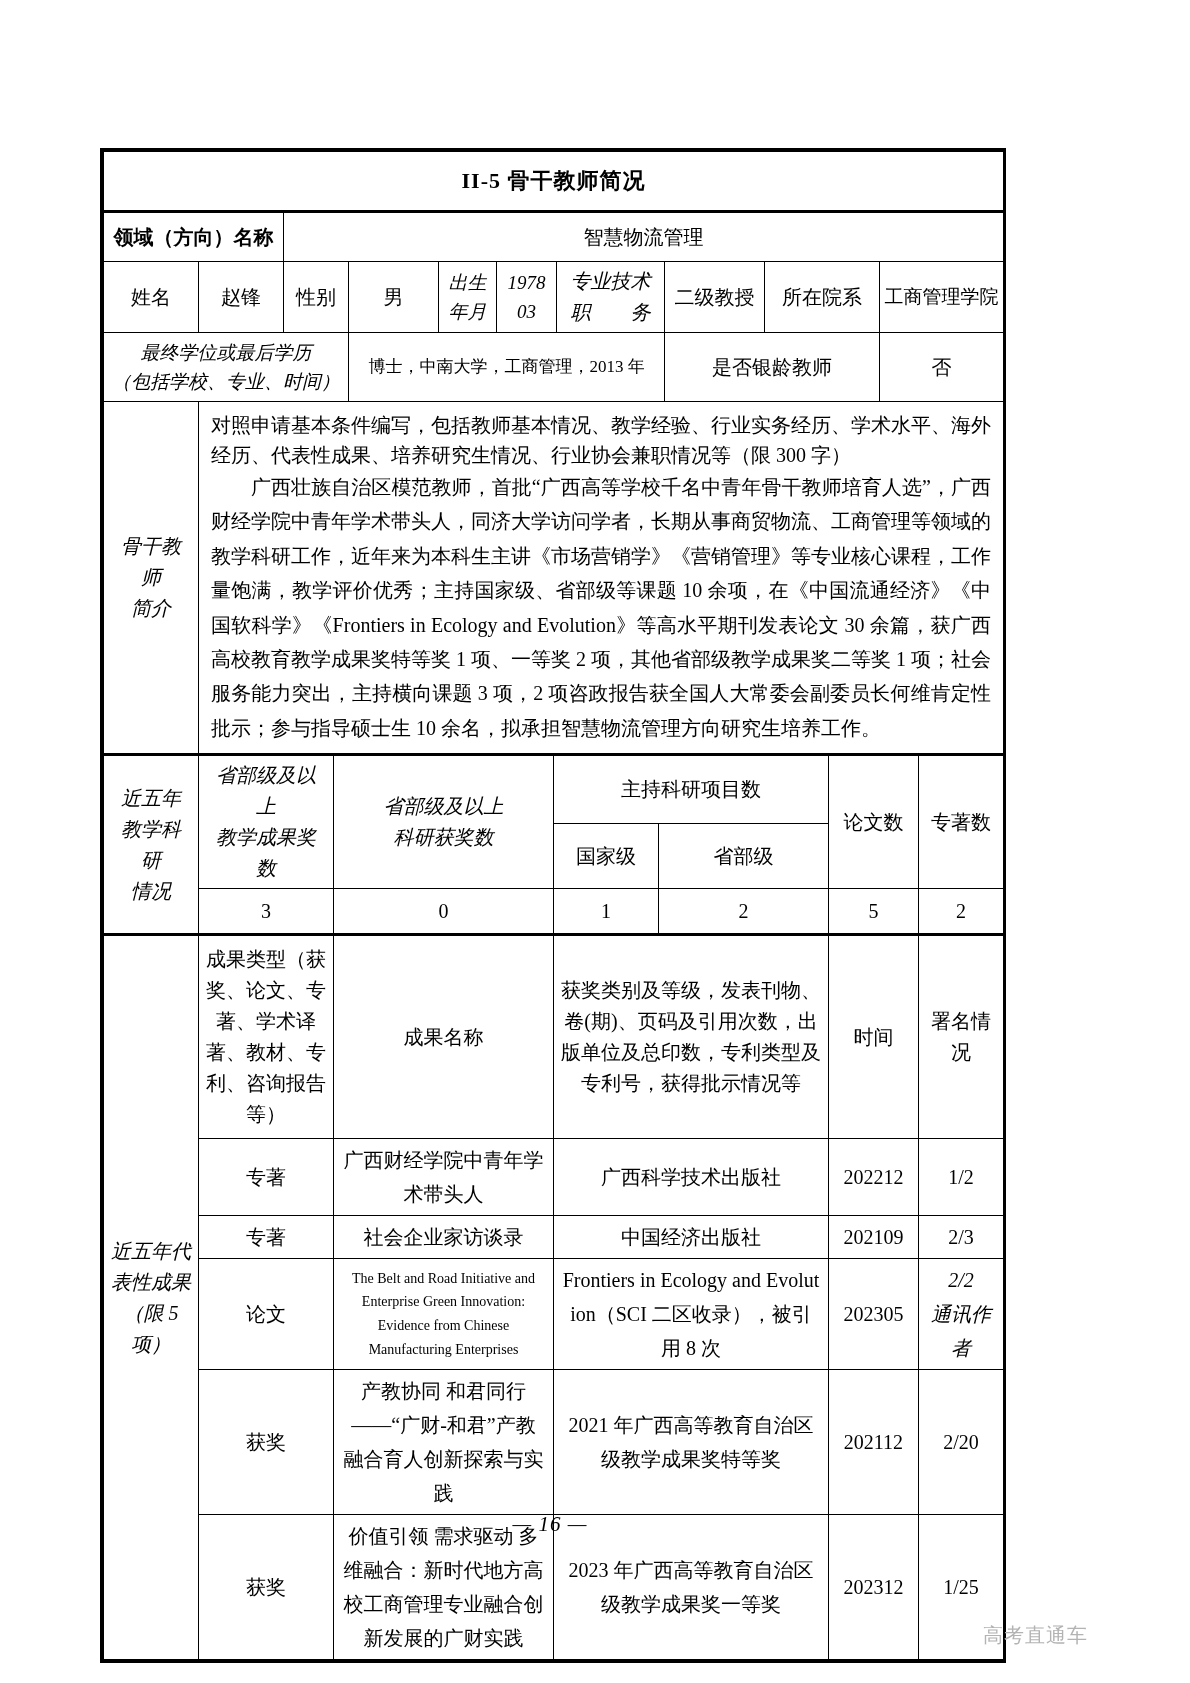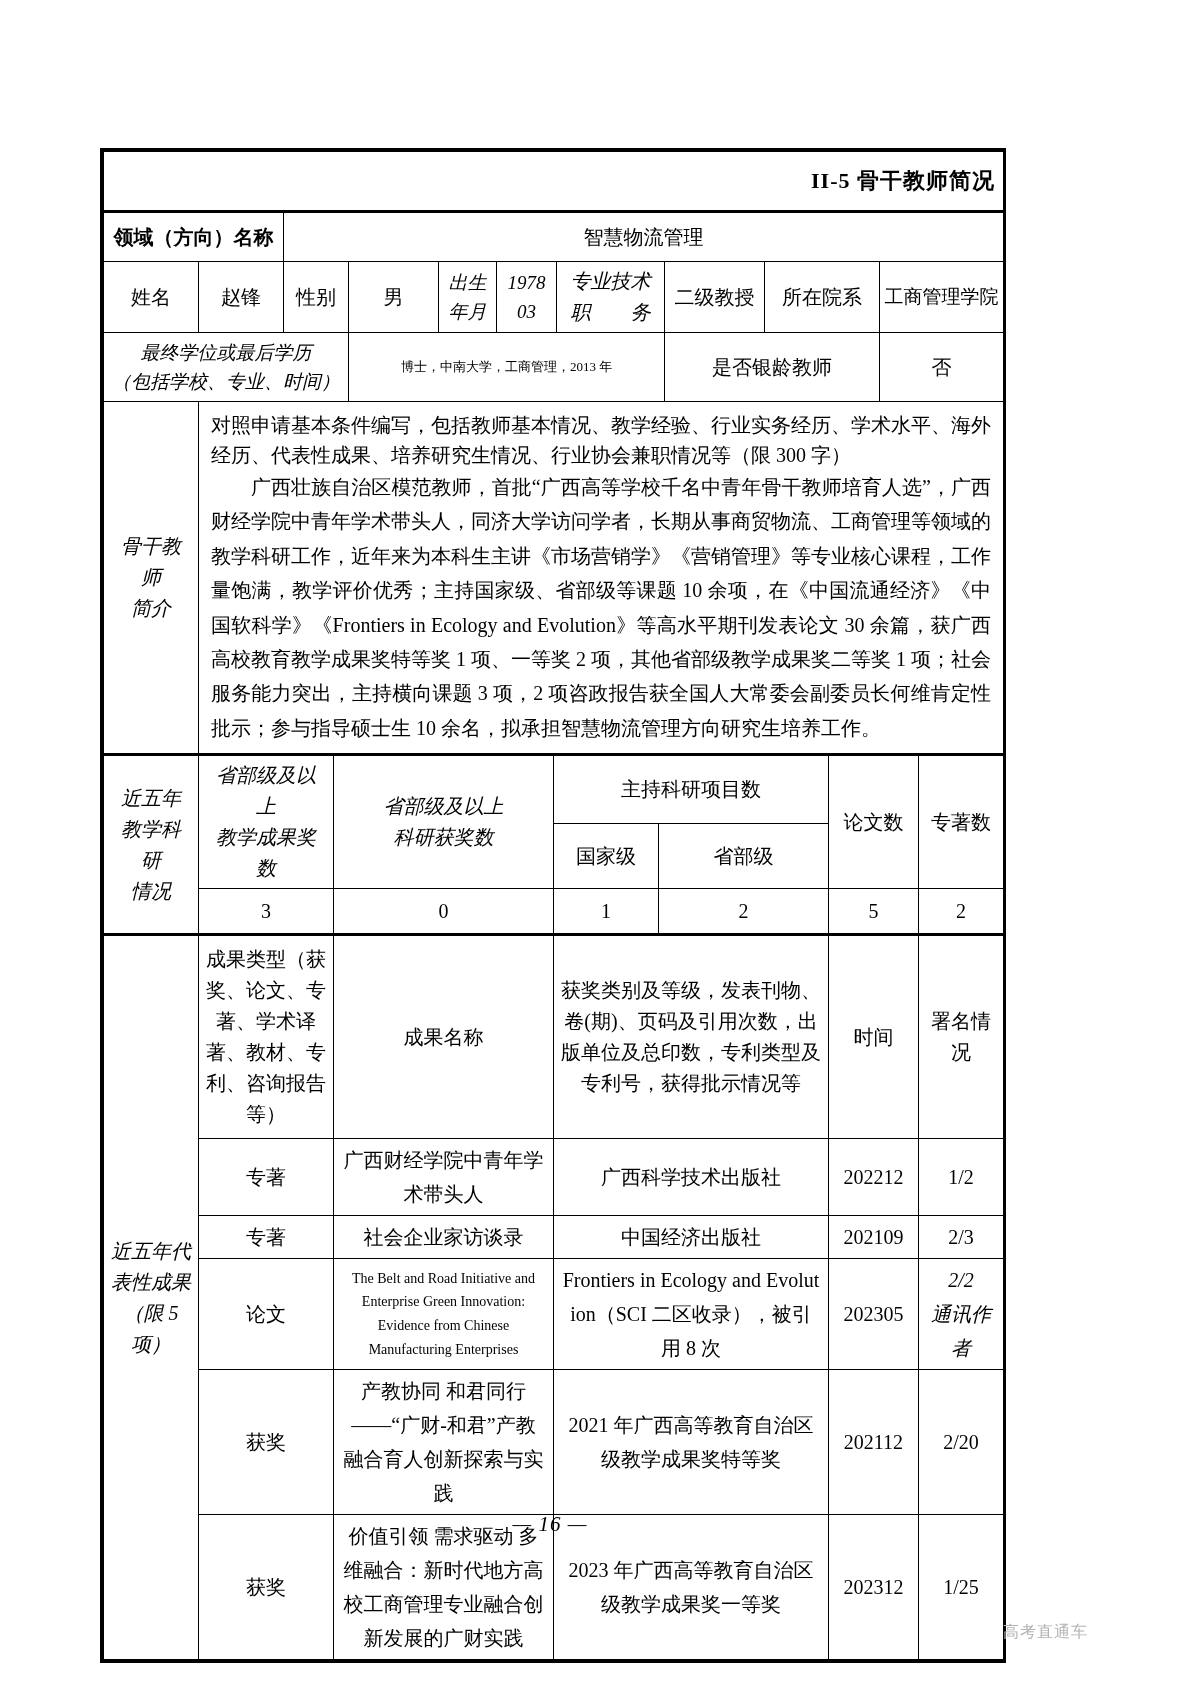--- a/index.html
+++ b/index.html
@@ -23,48 +23,48 @@
     font-size:20px;
     text-align:center;
     vertical-align:middle;
     line-height:1.55;
     word-break:break-all;
   }
   .pre { white-space:pre-line;font-style:italic; }
   .left { text-align:center; }
   .bold { font-weight:bold; }
   .title-cell {
-    text-align:right; font-weight:bold; font-size:22px;
+    text-align:center; font-weight:bold; font-size:22px;
     border-bottom:3px solid #000;
     padding:12px 8px;
     letter-spacing:1px;
   }
   tr.r-domain td { height:40px; }
   tr.r-basic td  { height:58px; }
   tr.r-degree td { height:60px; }
   .small  { font-size:19px; }
   .tight  { font-size:19px; padding:4px 2px; }
-  .tight2 { font-size:13px; padding:4px 4px;text-align:center; }
+  .tight2 { font-size:17px; padding:4px 4px;text-align:center; }
   .profile-content { text-align:justify; padding:8px 12px; vertical-align:top; }
   .profile-instruction { line-height:1.5; }
   .profile-body { line-height:1.72; text-indent:2em; }
   table.section { border-top:2px solid #000; }
   tr.stats-h1 td { height:34px; }
   tr.stats-h2 td { height:32px; }
   tr.stats-v  td { height:36px; }
   .ach-head td { line-height:1.55; padding:8px 6px; }
   .ach-row td  { line-height:1.7; }
   .en { font-size:14px; word-break:normal; }
   #footer {
     position:absolute; left:100px; top:1512px; width:900px;
     text-align:center; font-size:21px; letter-spacing:1px;font-style:italic;
   }
   #watermark {
     position:absolute; right:102px; top:1622px;
-    font-size:16px; color:#b3b3b3;
+    font-size:20px; color:#b3b3b3;
     font-family:"Liberation Sans","DejaVu Sans",sans-serif;
     letter-spacing:1px;
   }
 </style>
 </head>
 <body>
 
 <div>
 
   <div id="form">

